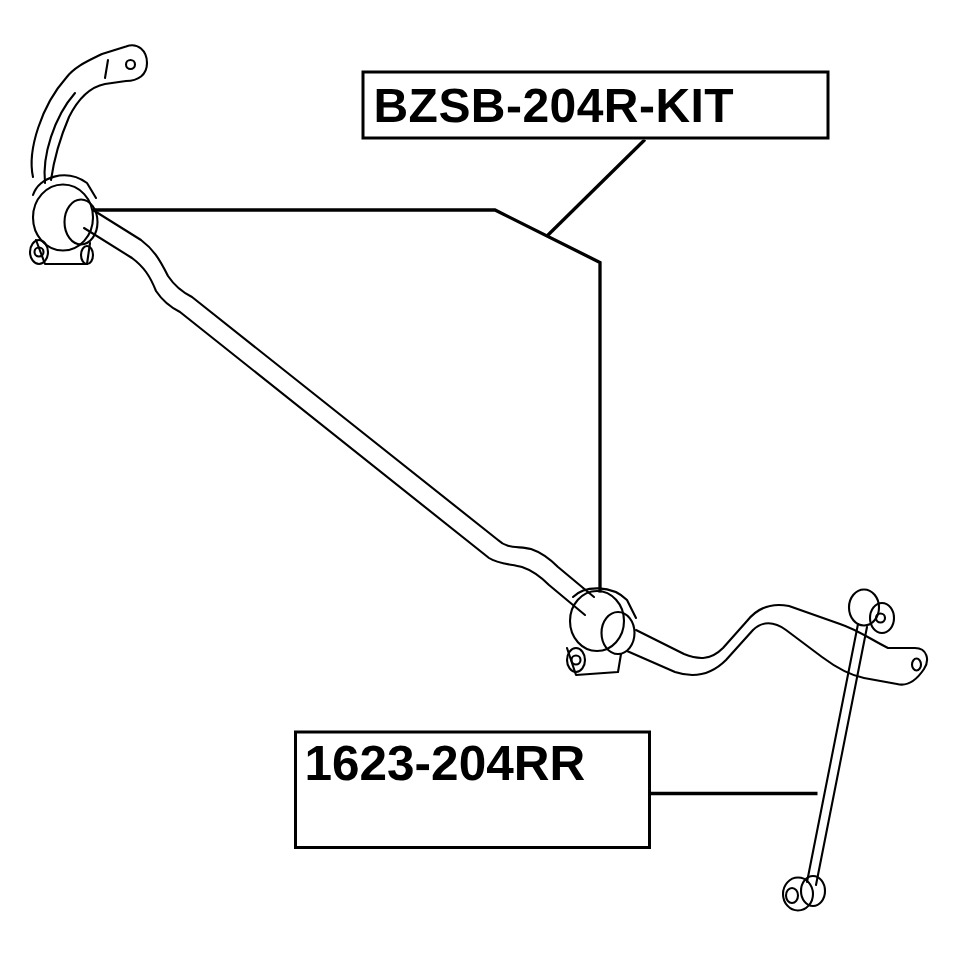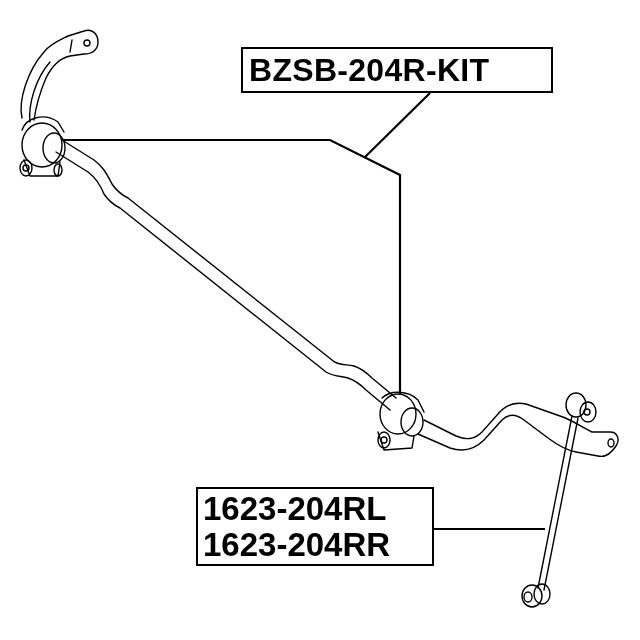--- a/index.html
+++ b/index.html
@@ -73,15 +73,14 @@
     <path d="M62 140 L330 140 L400 175 L400 395"></path>
     <path d="M434 529 L545 529"></path>
   </g>
 </svg>
 
 <div id="kit-label" class="label-box">
   <span>BZSB-204R-KIT</span>
 </div>
 
 <div id="link-label" class="label-box">
-  <div>1623-204RL</div>
   <div>1623-204RR</div>
 </div>
 
 </body></html>

